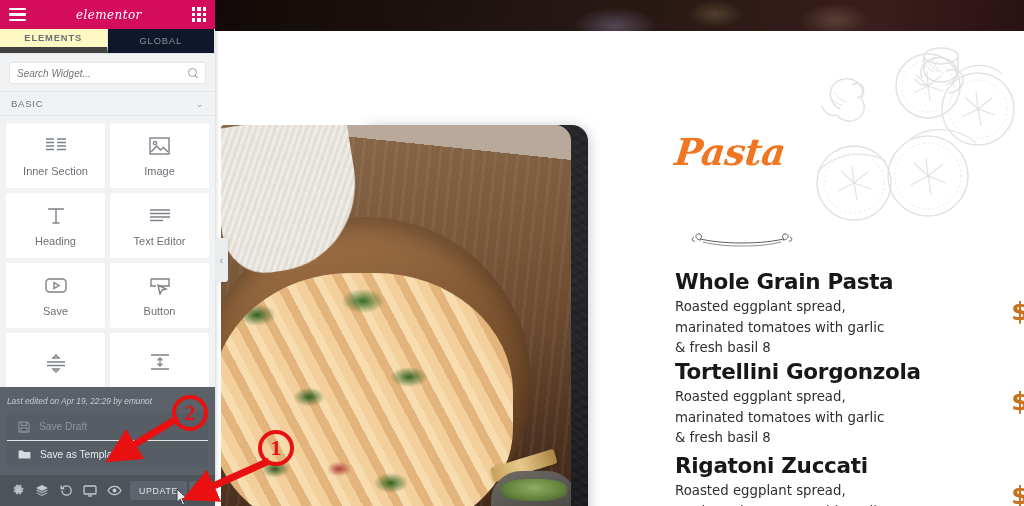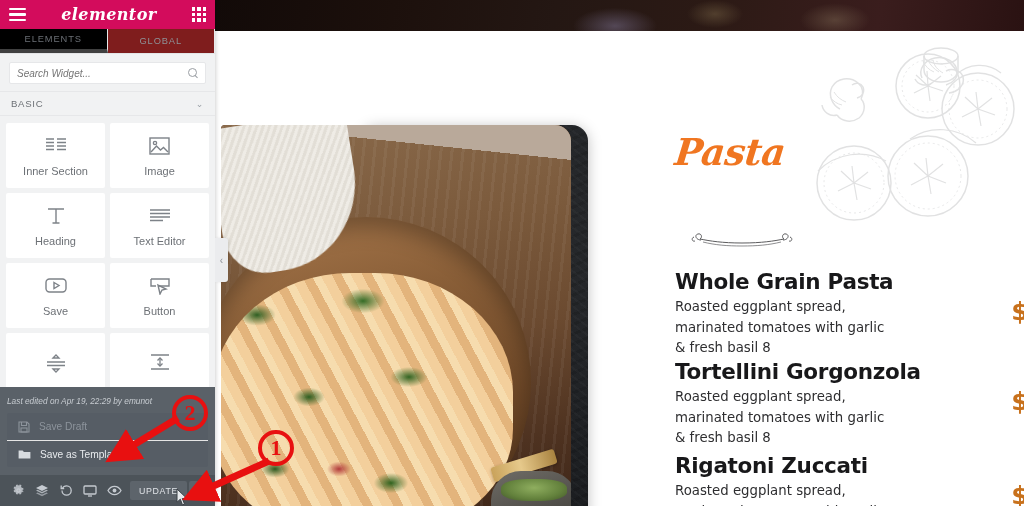--- a/index.html
+++ b/index.html
@@ -152,33 +152,33 @@
   }
   .p-header {
     height:29px; background:#d30c5c;
     display:flex; align-items:center; justify-content:space-between;
     padding:0 9px;
   }
   .burger { width:17px; }
   .burger span { display:block; height:2.2px; background:#fff; margin:3px 0; border-radius:1px; }
   .brand {
     color:#fff; font-family:"DejaVu Serif", serif;
-    font-style:italic; font-size:16px; font-weight:bold;
+    font-style:italic; font-size:12px; font-weight:normal;
     letter-spacing:.4px;
   }
   .grid-icon { display:grid; grid-template-columns:repeat(3,3.4px); gap:2px; }
   .grid-icon i { display:block; width:3.4px; height:3.4px; background:#fff; }
 
   .p-tabs { height:25px; display:flex; background:#fff; border-bottom:1px solid #e3e4e6; }
   .p-tab {
     flex:1; display:flex; align-items:center; justify-content:center;
     font-size:9.3px; letter-spacing:.9px; color:#8e9297;
-    background:#7f1d1d; border-right:1px solid #e8e9ea;
-  }
-  .p-tab.active { background:#000000; color:#6b6f75; border-bottom:4px solid #404040; }
+    background:#0f172a; border-right:1px solid #e8e9ea;
+  }
+  .p-tab.active { background:#fef9c3; color:#6b6f75; border-bottom:6px solid #404040;font-weight:bold; }
 
   .p-searchwrap { padding:8px 9px 0; }
   .p-search {
     height:22px; background:#fff; border:1px solid #e6e7e9; border-radius:2px;
     display:flex; align-items:center; padding:0 7px;gap:32px;
   }
   .p-search input {
     flex:1; border:0; outline:0; font-size:10px; font-style:italic;
     color:#9a9ea3; font-family:"Liberation Sans", sans-serif; background:transparent;
   }

